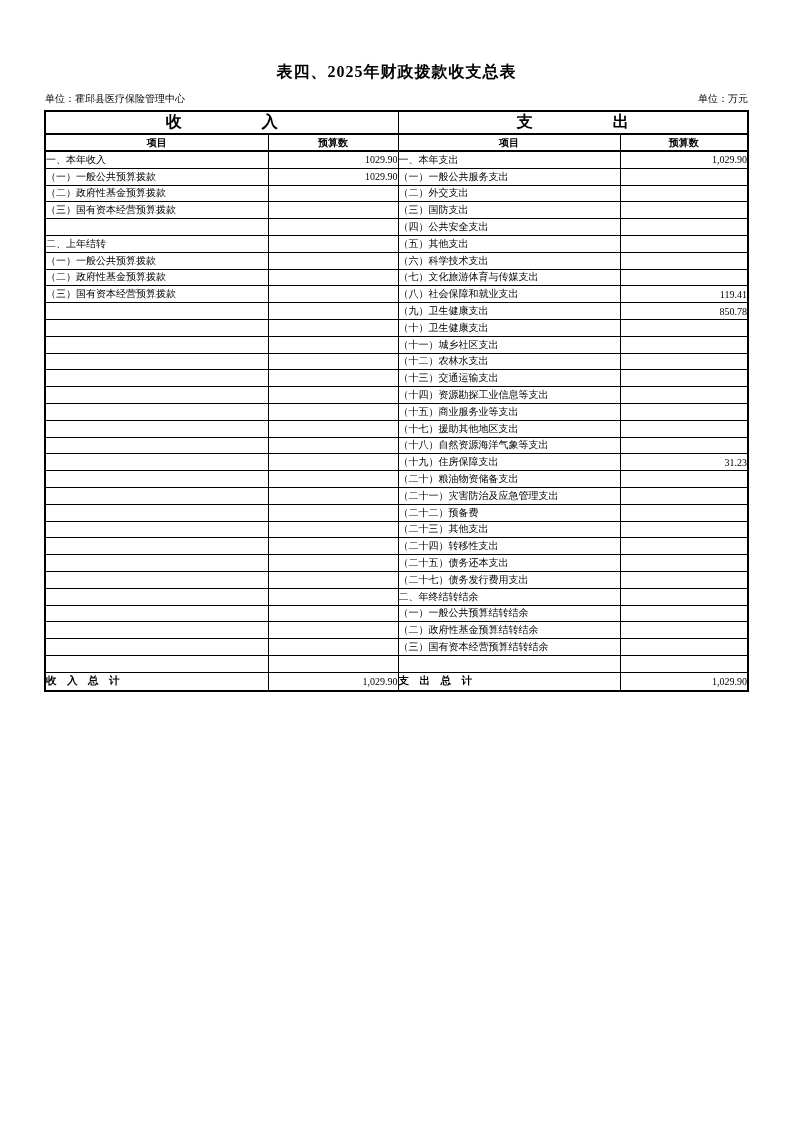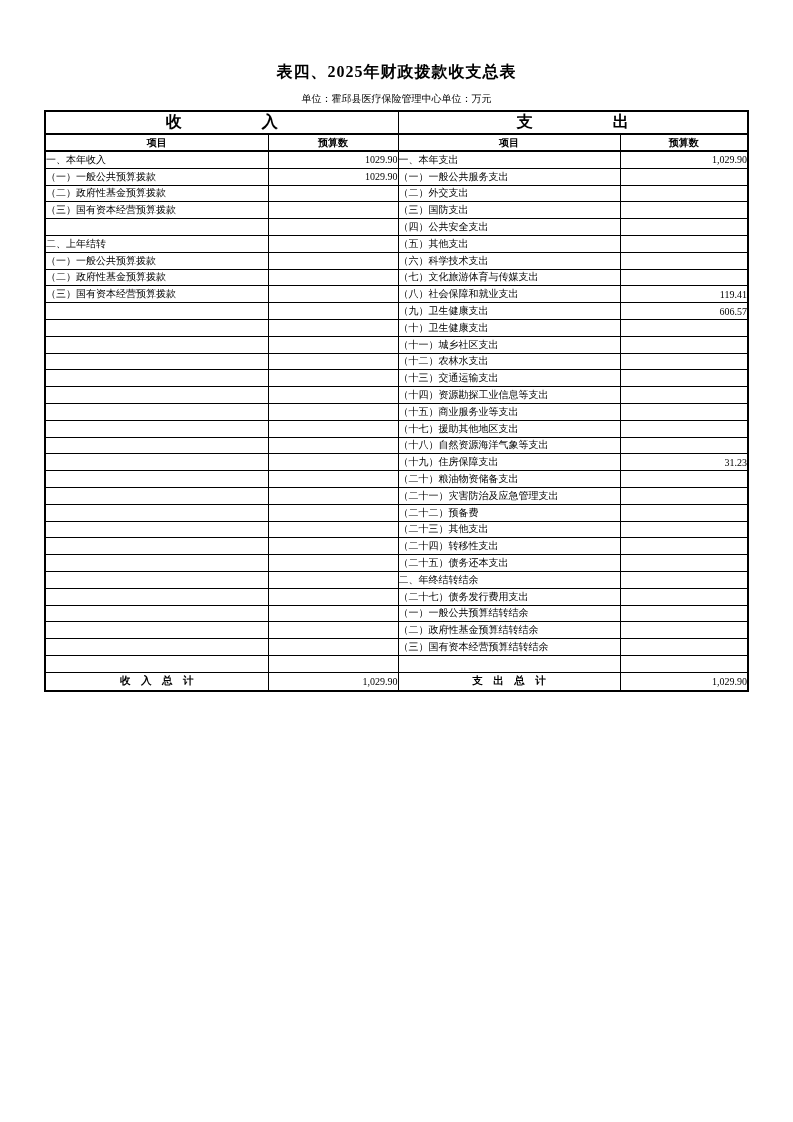--- a/index.html
+++ b/index.html
@@ -18,21 +18,21 @@
     text-align: center;
     font-size: 16px;
     font-weight: bold;
     line-height: 21px;
     letter-spacing: 1px;
   }
   .unit-row {
     width: 703px;
     margin: 11px auto 5px auto;
     display: flex;
-    justify-content: center;
+    justify-content: space-between;
     align-items: flex-end;
     font-size: 10px;
     line-height: 12px;
   }
   table.budget {
     width: 703px;
     margin: 0 auto;
     border-collapse: collapse;
     table-layout: fixed;
     border: 2px solid #000;
@@ -60,21 +60,21 @@
     border-bottom: 2px solid #000;
   }
   tbody td { height: 15.8px; }
   td.i { text-align: left;  padding-left: 4px; }
   td.v { text-align: right; padding-right: 3px; font-family: "Liberation Serif", "DejaVu Serif", serif; }
   tfoot td {
     height: 17px;
     border-top: 2px solid #000;
   }
   tfoot td.c {
-    text-align: center;
+    text-align: left;
     font-weight: bold;
     font-size: 10.5px;
   }
   tfoot td.v { font-size: 10px; }
 </style>
 </head>
 <body>
 
 <div class="page">
 
@@ -156,21 +156,21 @@
         <tr>
     <td class="i">（三）国有资本经营预算拨款</td>
     <td class="v"></td>
     <td class="i">（八）社会保障和就业支出</td>
     <td class="v">119.41</td>
   </tr>
         <tr>
     <td class="i"></td>
     <td class="v"></td>
     <td class="i">（九）卫生健康支出</td>
-    <td class="v">606.57</td>
+    <td class="v">850.78</td>
   </tr>
         <tr>
     <td class="i"></td>
     <td class="v"></td>
     <td class="i">（十）卫生健康支出</td>
     <td class="v"></td>
   </tr>
         <tr>
     <td class="i"></td>
     <td class="v"></td>
@@ -251,27 +251,27 @@
   </tr>
         <tr>
     <td class="i"></td>
     <td class="v"></td>
     <td class="i">（二十五）债务还本支出</td>
     <td class="v"></td>
   </tr>
         <tr>
     <td class="i"></td>
     <td class="v"></td>
+    <td class="i">（二十七）债务发行费用支出</td>
+    <td class="v"></td>
+  </tr>
+        <tr>
+    <td class="i"></td>
+    <td class="v"></td>
     <td class="i">二、年终结转结余</td>
-    <td class="v"></td>
-  </tr>
-        <tr>
-    <td class="i"></td>
-    <td class="v"></td>
-    <td class="i">（二十七）债务发行费用支出</td>
     <td class="v"></td>
   </tr>
         <tr>
     <td class="i"></td>
     <td class="v"></td>
     <td class="i">（一）一般公共预算结转结余</td>
     <td class="v"></td>
   </tr>
         <tr>
     <td class="i"></td>

